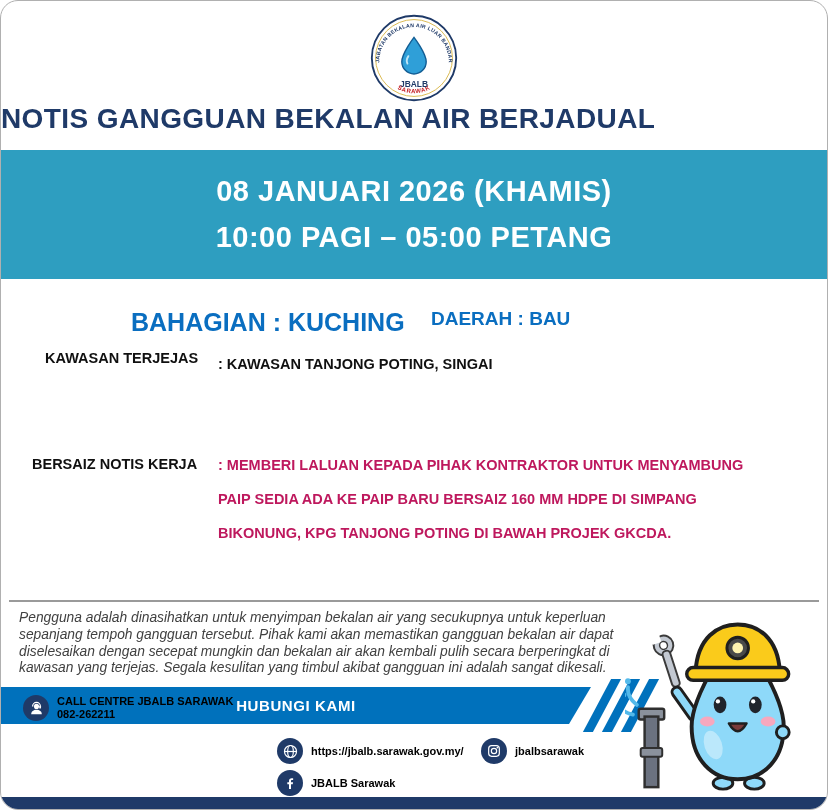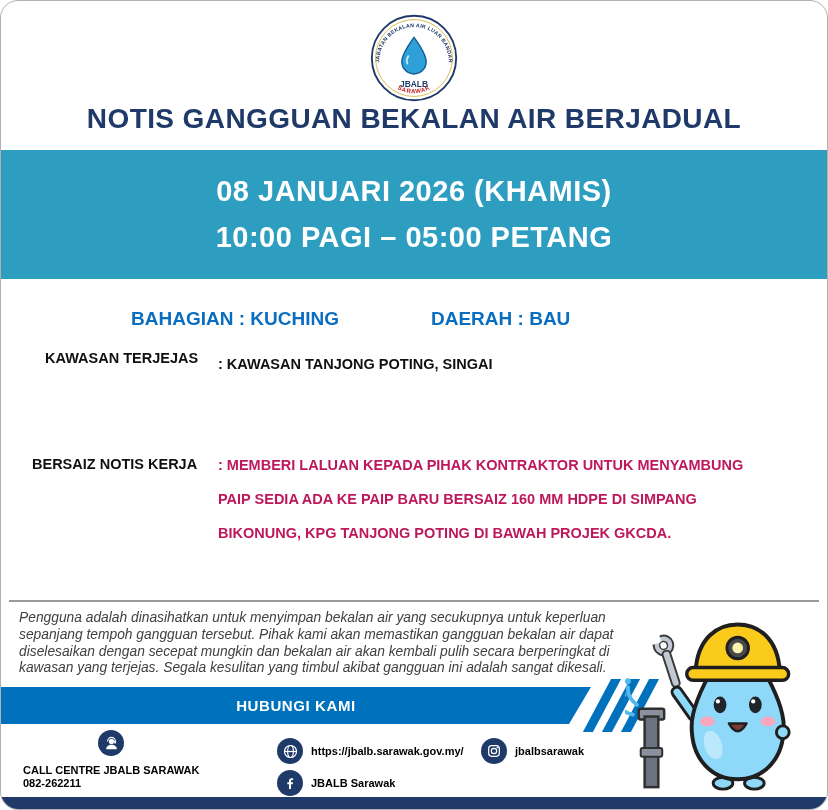--- a/index.html
+++ b/index.html
@@ -3,29 +3,29 @@
 <meta charset="utf-8">
 <style>
   * { margin:0; padding:0; box-sizing:border-box; }
   body { background:#ffffff; font-family:"Liberation Sans", sans-serif; }
   .poster {
     position:relative; width:828px; height:810px; background:#fff;
     border:1.5px solid #b0b0b0; border-radius:18px; overflow:hidden;
   }
   .logo { position:absolute; top:12px; left:50%; transform:translateX(-50%); width:94px; height:90px; }
   .title {
-    position:absolute; top:102px; left:0; width:100%; text-align:center;
+    position:absolute; top:102px; left:0; width:100%; text-align:left;
     font-size:28px; font-weight:bold; color:#1f3a68; letter-spacing:0.4px;
   }
   .schedule {
     position:absolute; top:149px; left:0; right:0; height:129px; background:#2e9ec0;
     display:flex; flex-direction:column; justify-content:center; align-items:center; gap:13px;
   }
   .schedule div { color:#fff; font-size:29px; font-weight:bold; letter-spacing:0.5px; }
-  .region-bahagian { position:absolute; top:307px; left:130px; font-size:19px; font-weight:bold; color:#0a6ec0; }
+  .region-bahagian { position:absolute; top:307px; left:130px; font-size:25px; font-weight:bold; color:#0a6ec0; }
   .region-daerah   { position:absolute; top:307px; left:430px; font-size:19px; font-weight:bold; color:#0a6ec0; }
   .kw-label { position:absolute; top:349px; left:44px;  font-size:14.5px; font-weight:bold; color:#101010; }
   .kw-value { position:absolute; top:355px; left:217px; font-size:14.5px; font-weight:bold; color:#101010; }
   .hr-label { position:absolute; top:455px; left:31px;  font-size:14.5px; font-weight:bold; color:#101010; }
   .hr-value { position:absolute; top:455px; left:217px; width:575px; font-size:14.5px; font-weight:bold; color:#be185d; }
   .hr-value div { margin-bottom:16px; line-height:18px; }
   .divider { position:absolute; top:599px; left:8px; right:8px; border-top:2px solid #9a9a9a; }
   .advisory {
     position:absolute; top:609px; left:18px; width:630px;
     font-size:13.8px; font-style:italic; color:#404040; line-height:16.8px;
@@ -36,21 +36,21 @@
     display:flex; align-items:center; justify-content:center;
   }
   .contact-banner span { color:#fff; font-size:15px; font-weight:bold; letter-spacing:0.6px; }
   .stripe { position:absolute; top:678px; width:10px; height:53px; background:#0071bc; transform:skewX(-28deg); }
   .stripe.s1 { left:596px; } .stripe.s2 { left:615px; } .stripe.s3 { left:634px; }
   .contact { position:absolute; display:flex; align-items:center; gap:8px; }
   .icon-circle {
     width:26px; height:26px; border-radius:50%; background:#1f3a68; flex:0 0 auto;
     display:flex; align-items:center; justify-content:center;
   }
-  .c-call { left:22px; top:729px;flex-direction:column; }
+  .c-call { left:22px; top:694px; }
   .c-web  { left:276px; top:737px; }
   .c-ig   { left:480px; top:737px; }
   .c-fb   { left:276px; top:769px; }
   .contact .txt { font-size:11px; font-weight:bold; color:#000; line-height:13px; }
   .mascot { position:absolute; right:6px; top:592px; width:196px; height:206px; }
   .bottom-bar { position:absolute; left:0; right:0; bottom:0; height:12px; background:#1f3a68; }
 </style>
 </head>
 <body>
 

